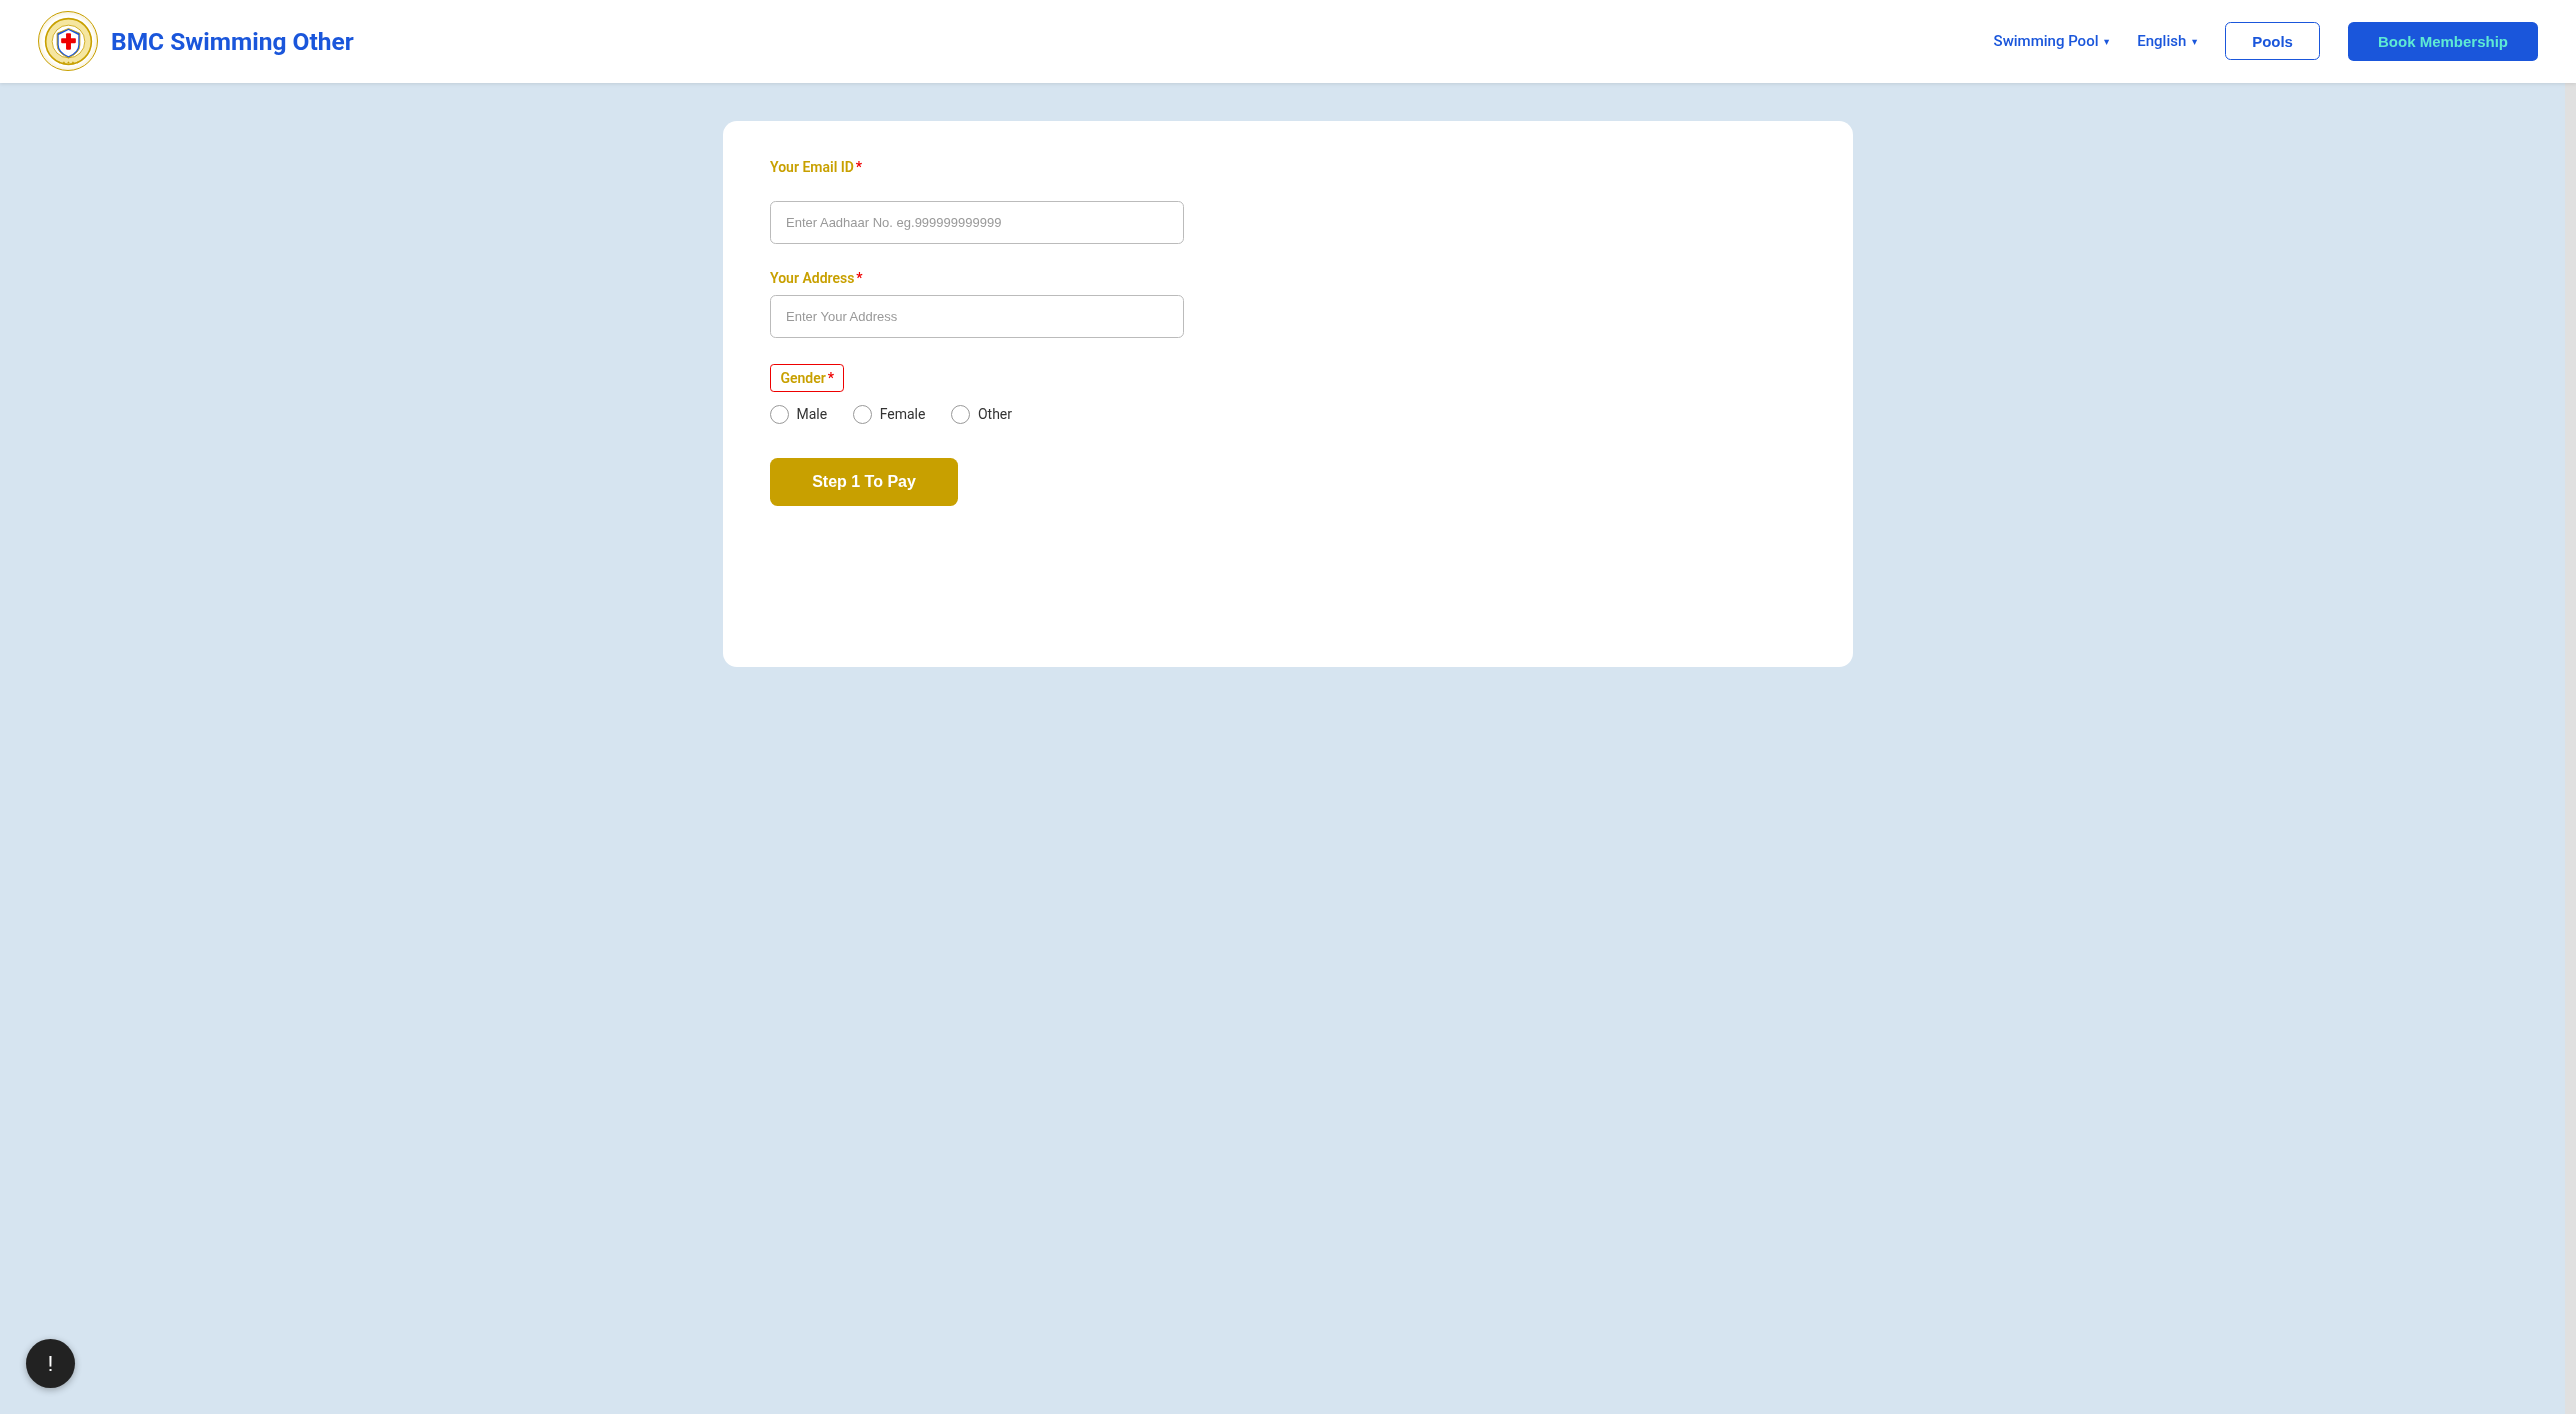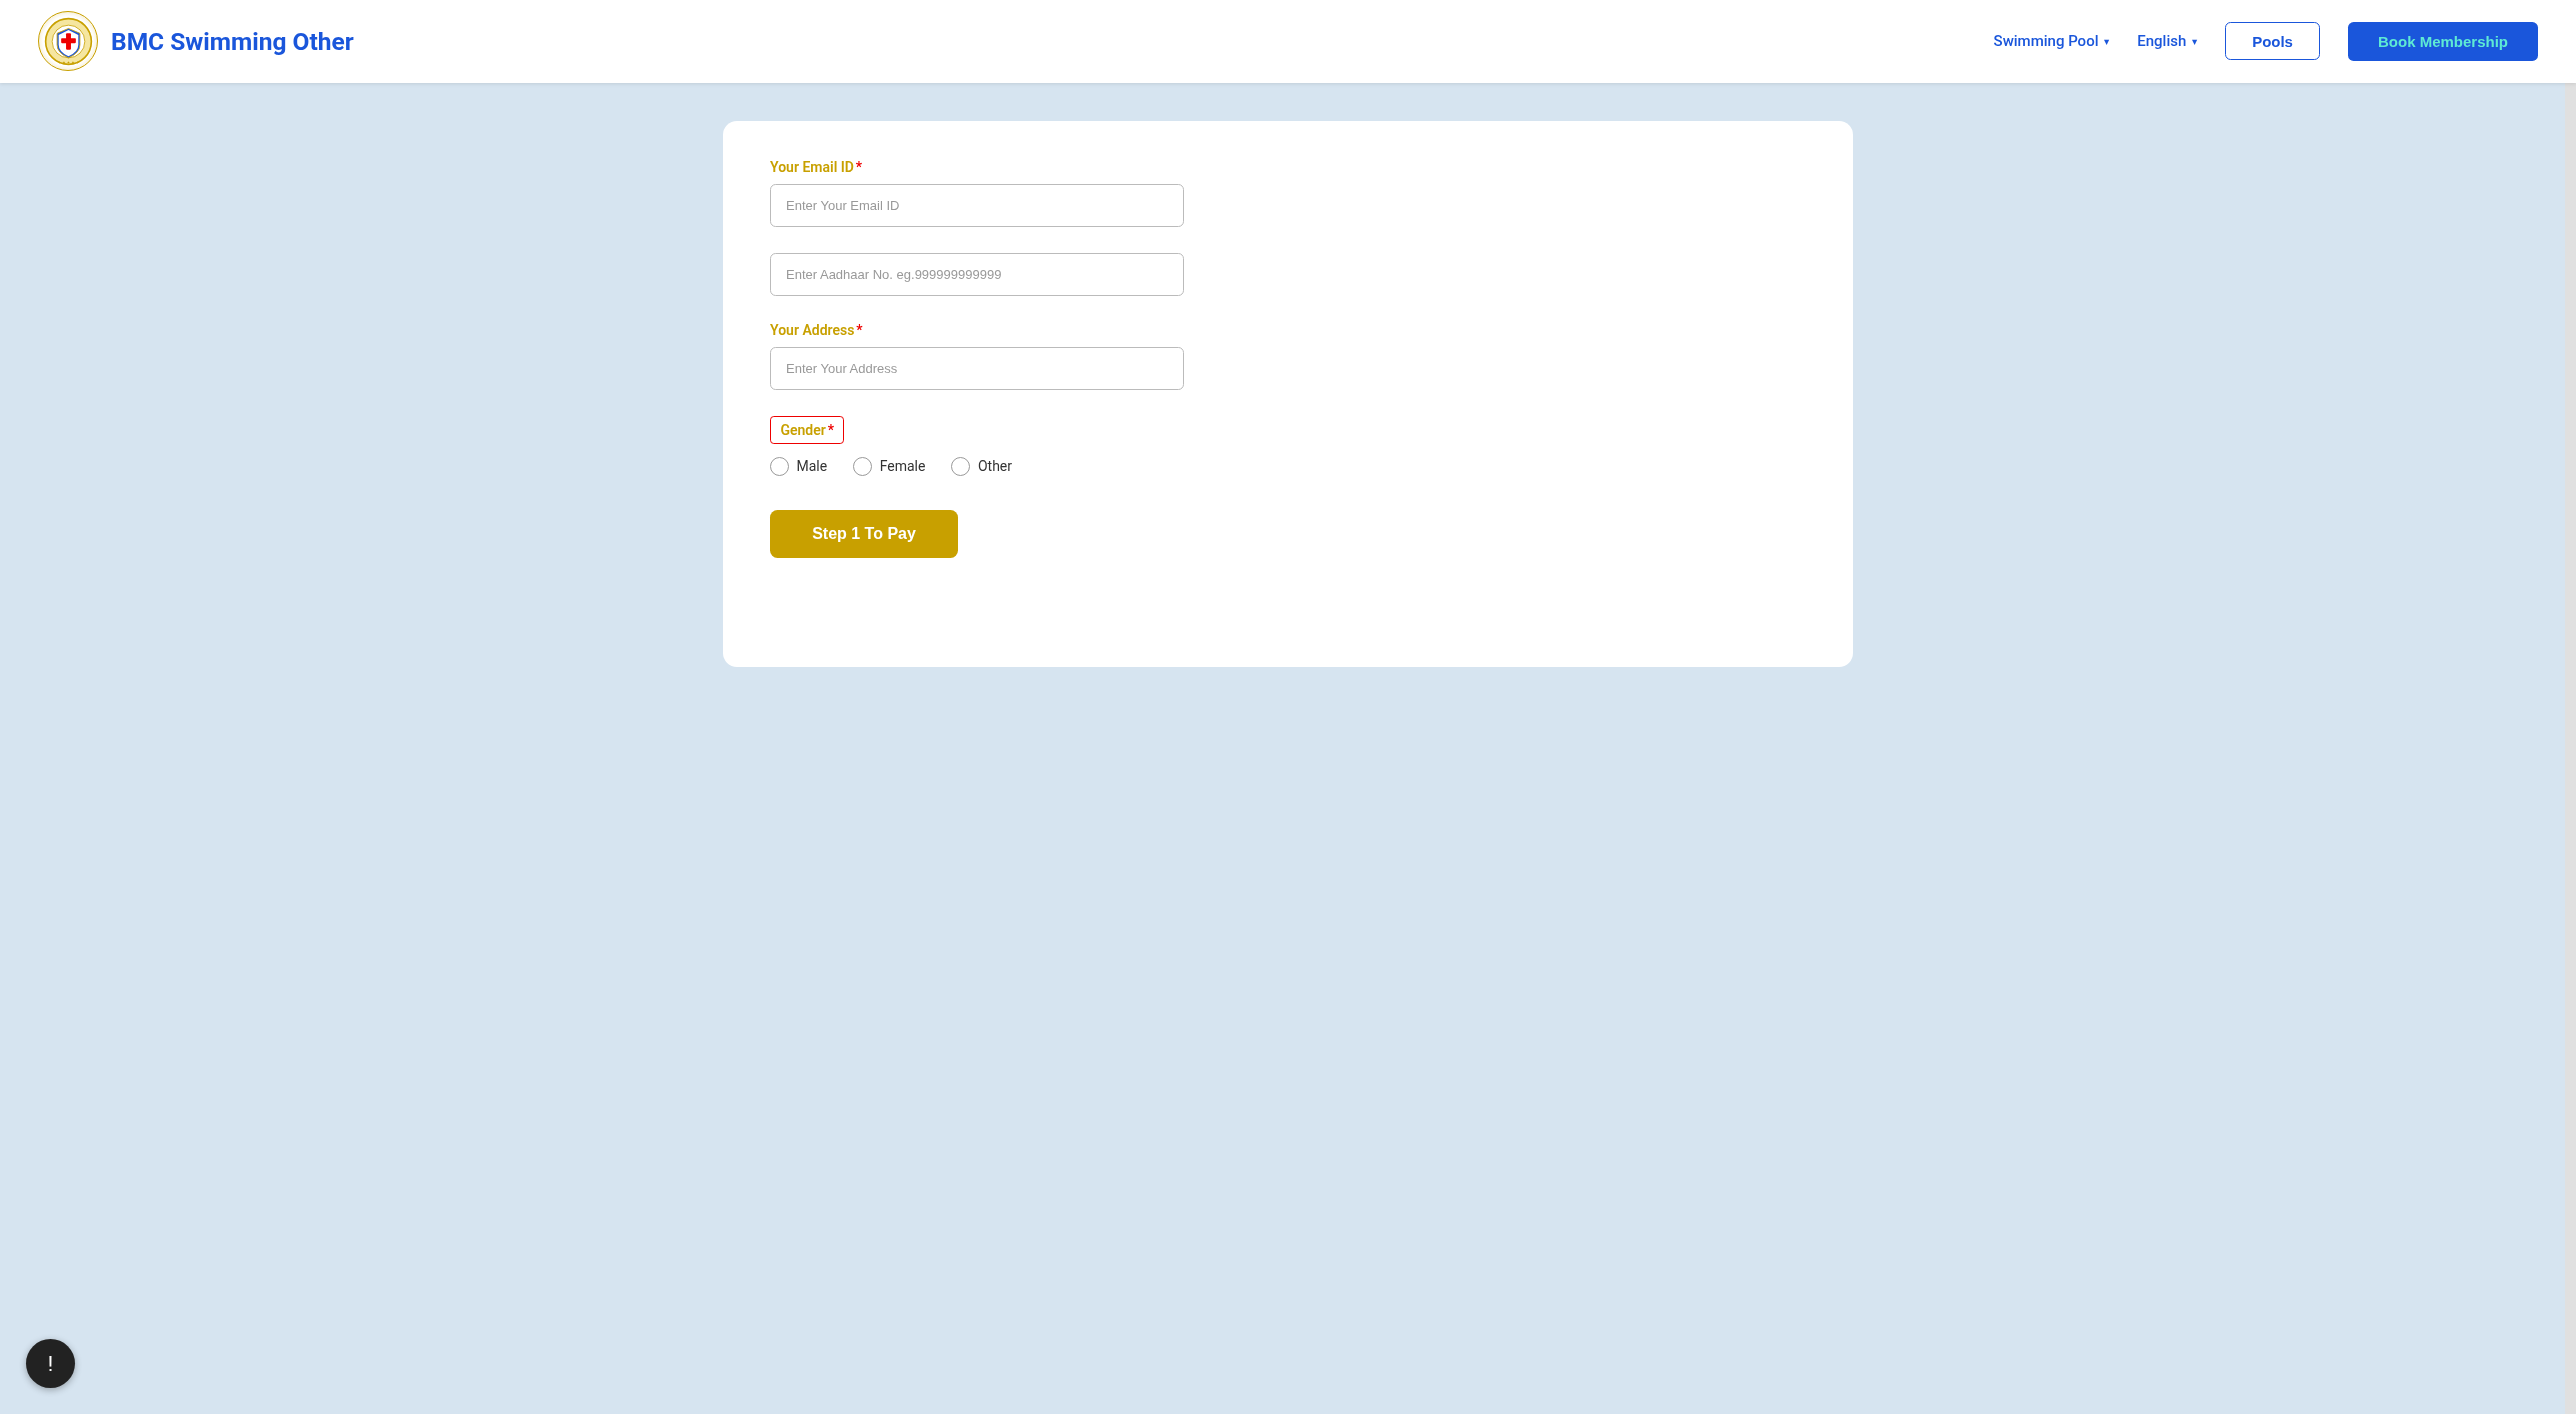--- a/index.html
+++ b/index.html
@@ -283,21 +283,20 @@
 </header>
 
 <div class="main-wrapper">
   <div class="form-card">
 
     
     <div class="form-group">
       <label class="form-label">
         <span>Your Email ID</span><span class="required-star">*</span>
       </label>
-      <input class="form-input" type="email" placeholder="Enter Your Email ID" style="">
     </div>
 
     
     <div class="form-group">
       <input class="form-input" type="text" placeholder="Enter Aadhaar No. eg.999999999999" style="">
     </div>
 
     
     <div class="form-group">
       <label class="form-label">

